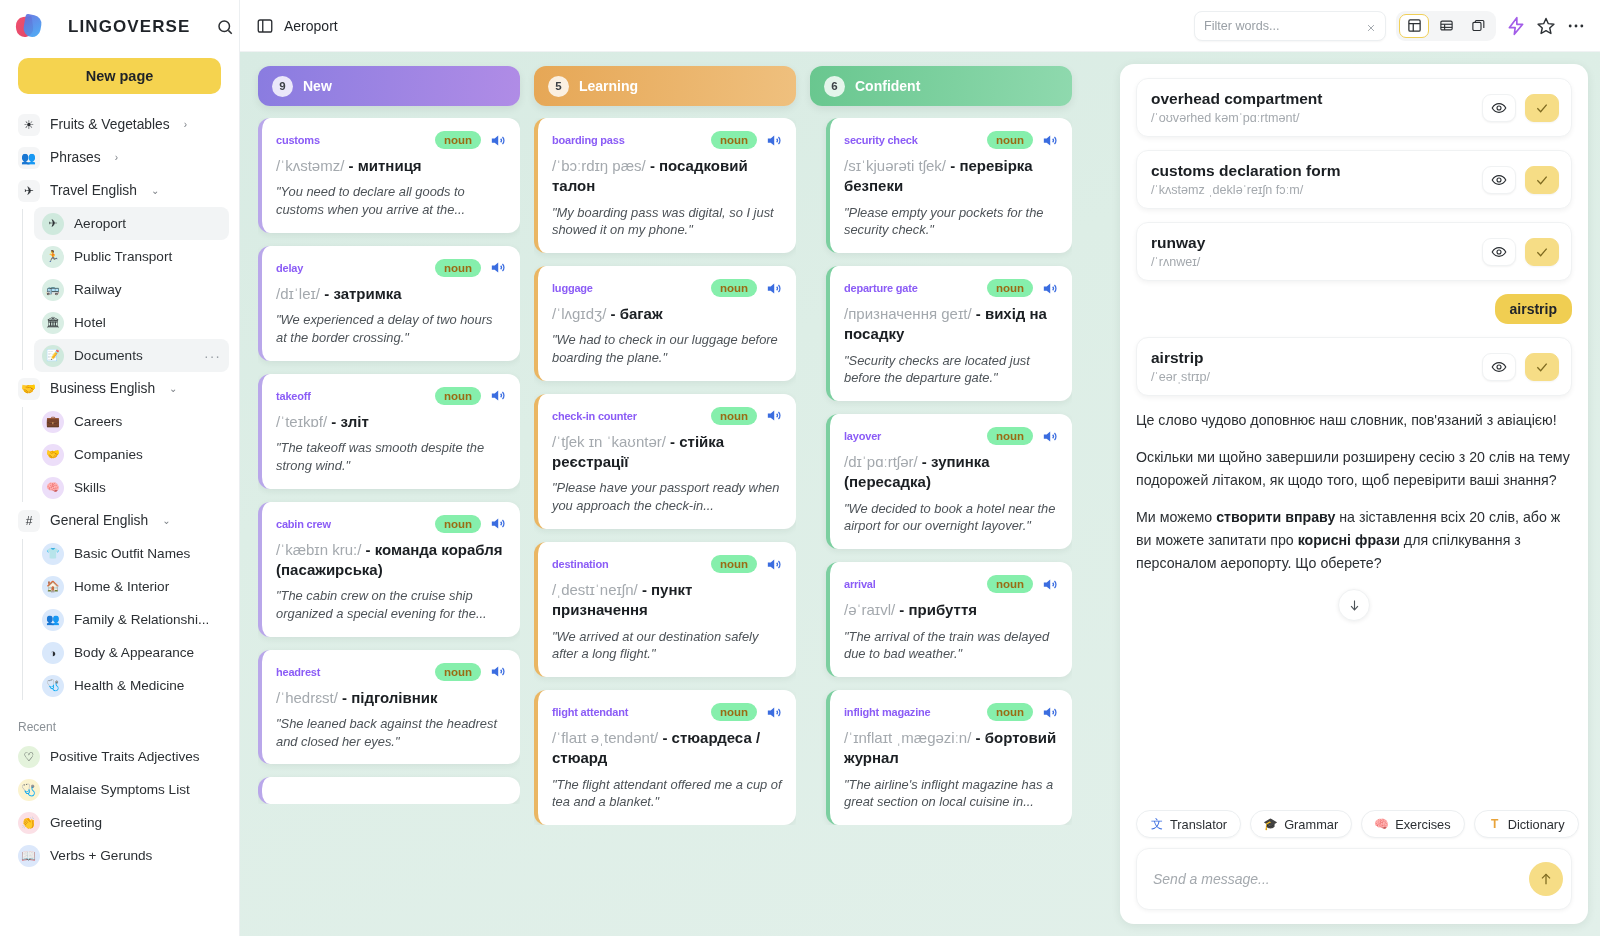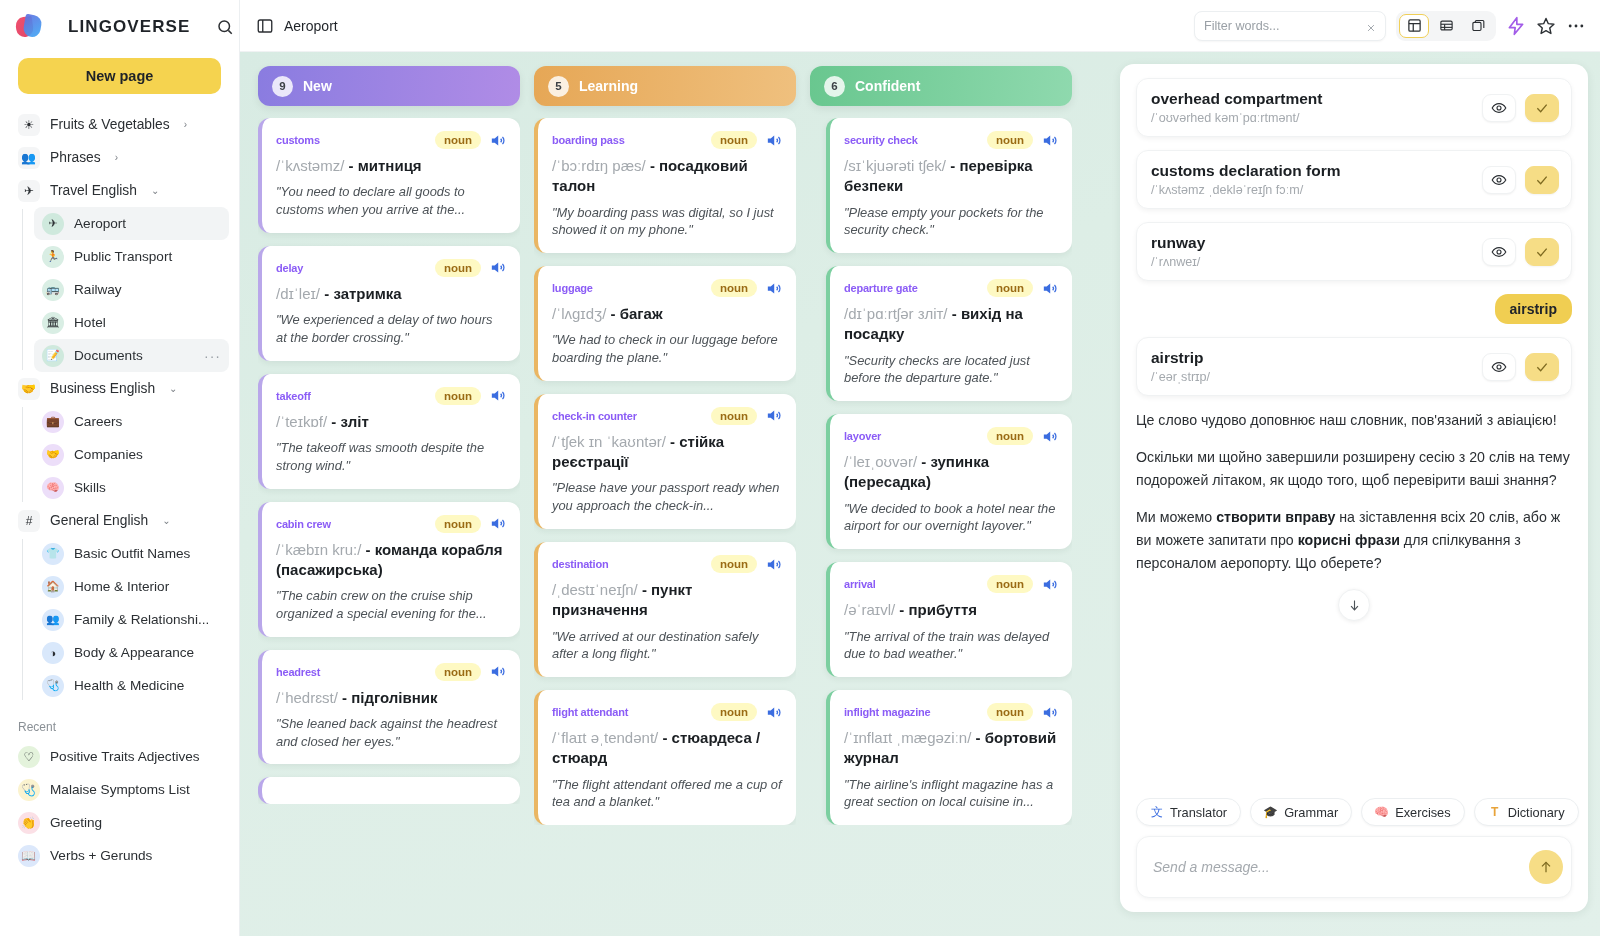--- a/index.html
+++ b/index.html
@@ -121,32 +121,32 @@
   .card {
     background: #fff; border-radius: 12px; padding: 13px 14px 14px 14px;
     border-left: 4px solid #b9a7ea; box-shadow: 0 2px 6px rgba(25,50,40,.07);
     position: relative;
   }
   .card.learning { border-left-color: #eab663; }
   .card.confident { border-left-color: #7ccfa0; margin-left: 16px; }
   .card-top { display: flex; align-items: center; gap: 8px; }
   .word { font-size: 11px; font-weight: 700; color: #8b5cf6; letter-spacing: -.2px; }
   .pos {
-    margin-left: auto; background: #fef9c3; color: #9a6b14; border-radius: 9px;
+    margin-left: auto; background: #86efac; color: #9a6b14; border-radius: 9px;
     font-size: 11.5px; font-weight: 700; padding: 3px 9px; text-align: center;
   }
   .spk { width: 17px; height: 17px; color: #3b6de0; cursor: pointer; flex:0 0 17px; }
   .ipa-line { margin-top: 7px; font-size: 15px; line-height: 1.35; }
   .ipa { color: #a4a9ae; }
   .trans { color: #1b1f23; font-weight: 700; }
   .ex { margin-top: 7px; font-size: 12.9px; font-style: italic; color: #4d5358; line-height: 1.38; }
 
   
   .chat {
-    width: 468px; flex: 0 0 468px; margin: 12px 12px 24px 4px;
+    width: 468px; flex: 0 0 468px; margin: 12px 12px 12px 4px;
     background: #fff; border-radius: 14px; box-shadow: 0 2px 10px rgba(25,50,40,.08);
     display: flex; flex-direction: column; overflow: hidden;
   }
   .chat-scroll { flex: 1; padding: 14px 16px 4px 16px; overflow: hidden; }
   .wcard {
     background: #fff; border: 1px solid #f0f2f3; border-radius: 12px;
     box-shadow: 0 2px 5px rgba(0,0,0,.05);
     padding: 11px 12px 11px 14px; display: flex; align-items: center; margin-bottom: 13px;
   }
   .wcard .txt { min-width: 0; }
@@ -578,34 +578,34 @@
             <div class="card confident">
               <div class="card-top">
                 <span class="word">departure gate</span>
                 <span class="pos">noun</span>
                 <span class="spk"><svg viewBox="0 0 24 24" fill="none" stroke="currentColor" stroke-width="1.8">
                       <polygon points="4,9 8,9 13,5 13,19 8,15 4,15" fill="currentColor" stroke="none"></polygon>
                       <path d="M16.5 9.5a3.6 3.6 0 0 1 0 5"></path>
                       <path d="M19 7a7 7 0 0 1 0 10"></path>
                     </svg></span>
               </div>
-              <div class="ipa-line"><span class="ipa">/dɪˈpɑːrtʃər зліт/</span><span class="trans"> - </span><span class="trans">вихід на посадку</span></div>
+              <div class="ipa-line"><span class="ipa">/призначення geɪt/</span><span class="trans"> - </span><span class="trans">вихід на посадку</span></div>
               <div class="ex">"Security checks are located just before the departure gate."</div>
             </div>
             <div class="card confident">
               <div class="card-top">
                 <span class="word">layover</span>
                 <span class="pos">noun</span>
                 <span class="spk"><svg viewBox="0 0 24 24" fill="none" stroke="currentColor" stroke-width="1.8">
                       <polygon points="4,9 8,9 13,5 13,19 8,15 4,15" fill="currentColor" stroke="none"></polygon>
                       <path d="M16.5 9.5a3.6 3.6 0 0 1 0 5"></path>
                       <path d="M19 7a7 7 0 0 1 0 10"></path>
                     </svg></span>
               </div>
-              <div class="ipa-line"><span class="ipa">/ˈleɪˌoʊvər/</span><span class="trans"> - </span><span class="trans">зупинка (пересадка)</span></div>
+              <div class="ipa-line"><span class="ipa">/dɪˈpɑːrtʃər/</span><span class="trans"> - </span><span class="trans">зупинка (пересадка)</span></div>
               <div class="ex">"We decided to book a hotel near the airport for our overnight layover."</div>
             </div>
             <div class="card confident">
               <div class="card-top">
                 <span class="word">arrival</span>
                 <span class="pos">noun</span>
                 <span class="spk"><svg viewBox="0 0 24 24" fill="none" stroke="currentColor" stroke-width="1.8">
                       <polygon points="4,9 8,9 13,5 13,19 8,15 4,15" fill="currentColor" stroke="none"></polygon>
                       <path d="M16.5 9.5a3.6 3.6 0 0 1 0 5"></path>
                       <path d="M19 7a7 7 0 0 1 0 10"></path>

